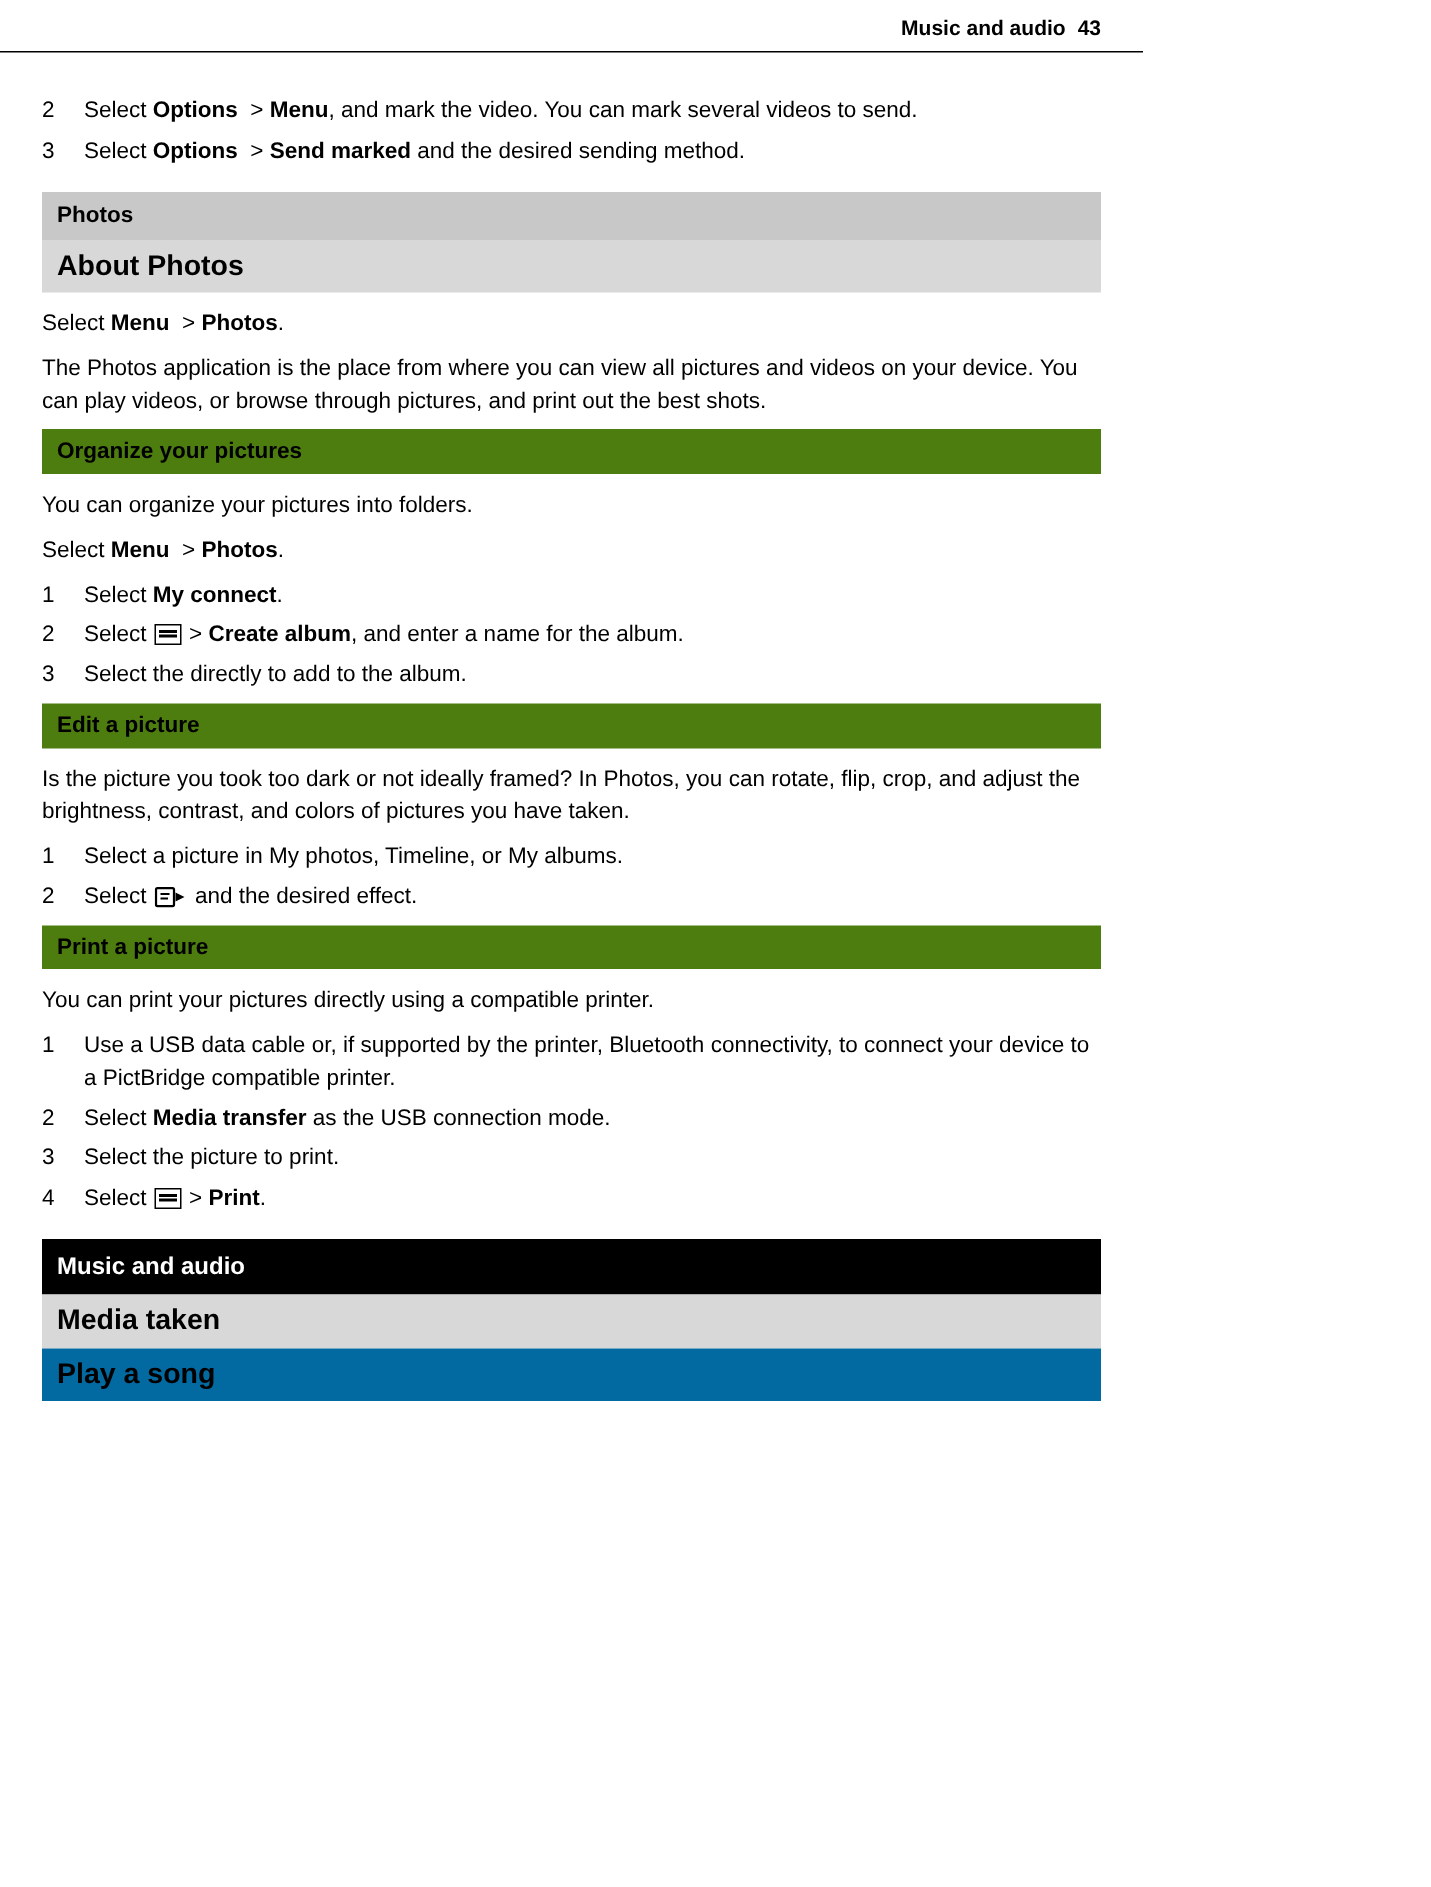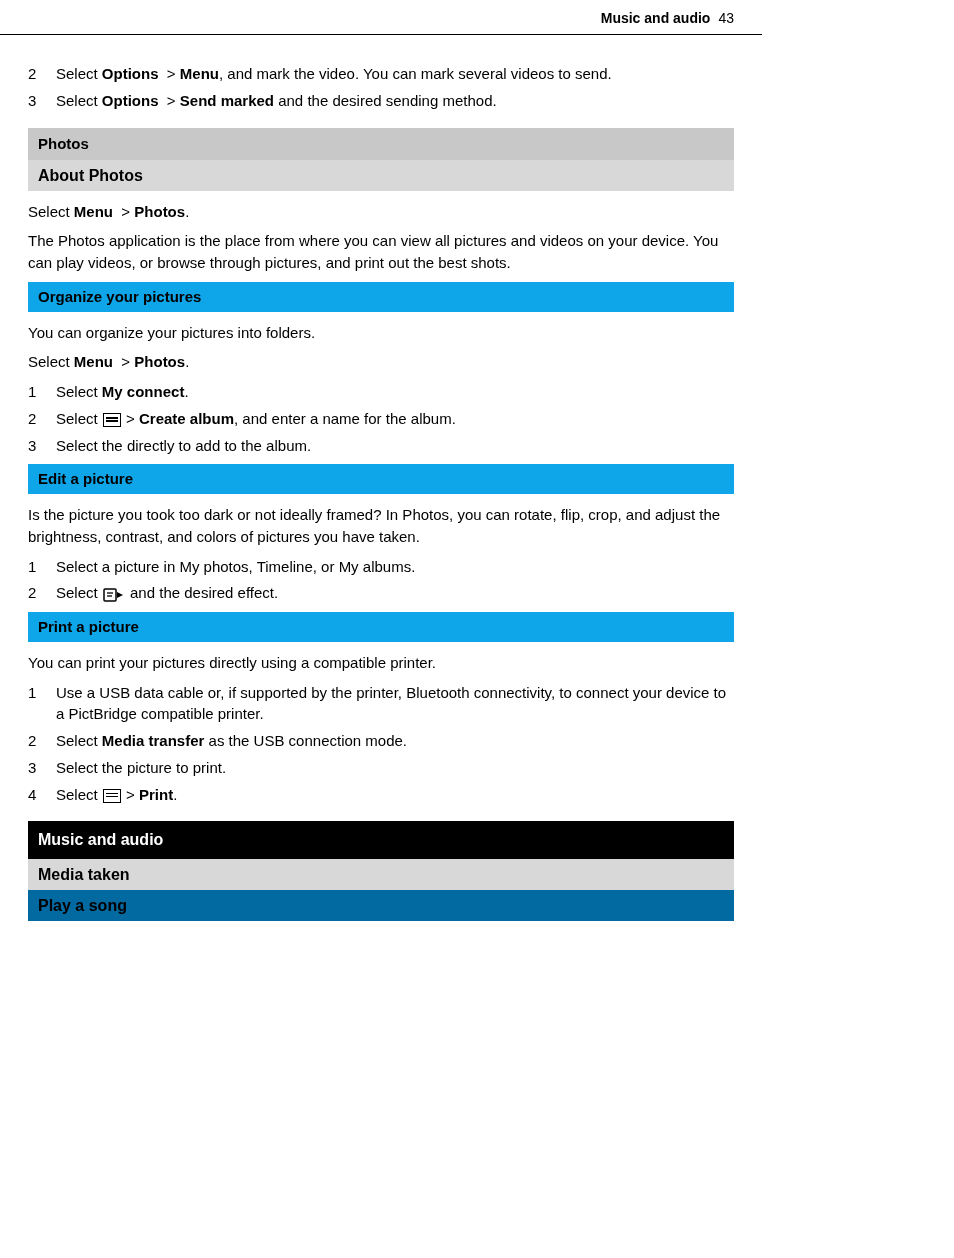--- a/index.html
+++ b/index.html
@@ -34,21 +34,21 @@
       border-bottom: 1.5px solid #000;
     }
 
     .header-text {
       font-size: 14px;
       font-weight: bold;
     }
 
     .header-page-num {
       font-size: 14px;
-      font-weight: normal;
+      font-weight: bold;
       margin-left: 8px;
     }
 
     
     .content {
       padding: 20px 28px 20px 28px;
     }
 
     
     .step-item {
@@ -82,28 +82,28 @@
       padding: 7px 10px;
       font-size: 16px;
       font-weight: bold;
       margin-top: 16px;
       margin-bottom: 0;
     }
 
     .subsection-header-gray {
       background-color: #d8d8d8;
       padding: 4px 10px;
-      font-size: 16px;
+      font-size: 19px;
       font-weight: bold;
       margin-top: 0;
       margin-bottom: 0;
     }
 
     .sub-subsection-header-gray {
-      background-color: #0ea5e9;
+      background-color: #4d7c0f;
       padding: 4px 10px;
       font-size: 15px;
       font-weight: bold;
       margin-top: 8px;
       margin-bottom: 0;
     }
 
     .section-body {
       margin: 10px 0 6px 0;
     }

